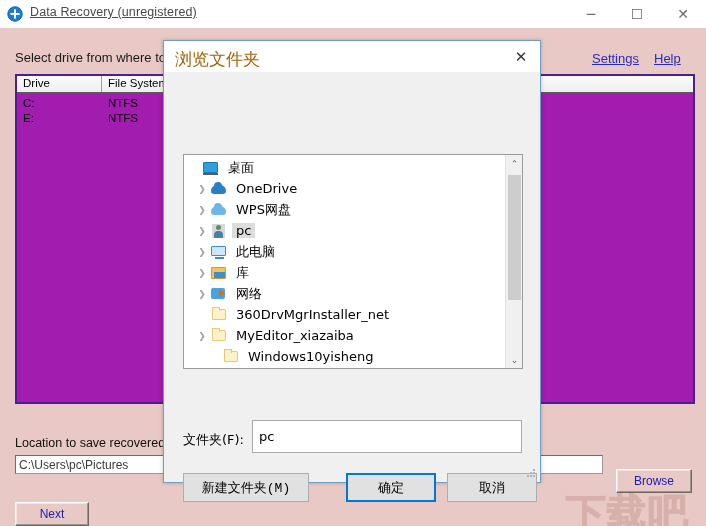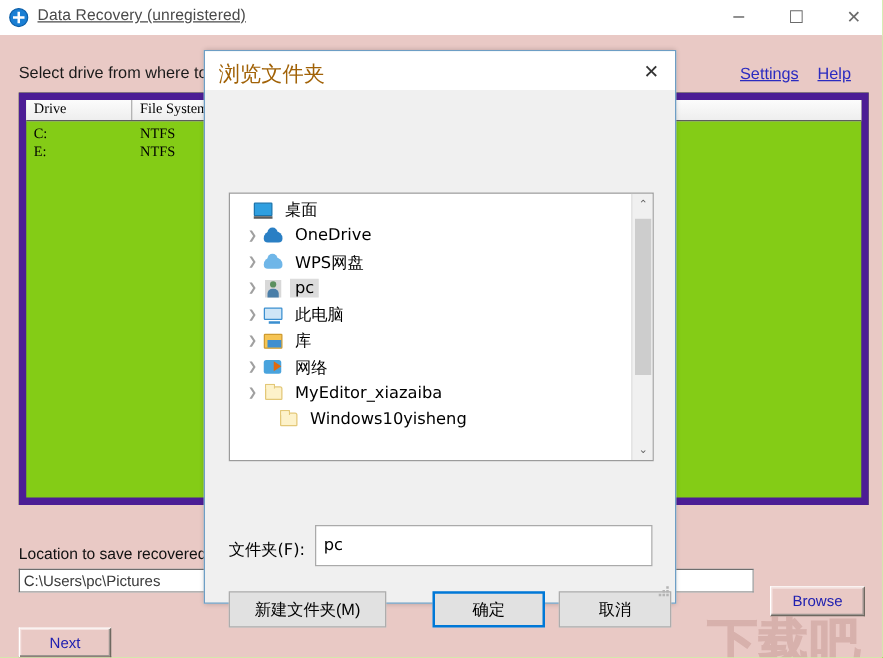--- a/index.html
+++ b/index.html
@@ -63,24 +63,23 @@
     text-decoration: underline;
     cursor: default; white-space: nowrap;
   }
   .link-settings { left: 592px; }
   .link-help     { left: 654px; }
 
   
   .drivelist {
     position: absolute; left: 15px; top: 46px;
     width: 680px; height: 330px;
-    background: #84cc16;
-    border: 6px solid #4c1d95;
-    box-sizing: border-box;
-    font-family: Liberation Serif, serif;
+    background: #a21caf;
+    border: 2px solid #4c1d95;
+    box-sizing: border-box;
   }
   .dl-header {
     position: absolute; left: 0; top: 0;
     width: 100%; height: 17px;
     background: #f0f0f0;
     border-bottom: 1px solid #5d5d5d;
     box-sizing: border-box;
     display: flex;
   }
   .dl-th {
@@ -356,21 +355,21 @@
     white-space: nowrap; overflow: hidden;
   }
 
   .dlg-btn {
     position: absolute;
     background: #e1e1e1;
     border: 1px solid #adadad;
     box-sizing: border-box;
     display: flex; align-items: center; justify-content: center;
     font-size: 13px; color: #000;
-    font-family: Liberation Sans, sans-serif;
+    font-family: Liberation Mono, monospace;
     cursor: default; white-space: nowrap;
   }
   .btn-newfolder { left: 19px;  top: 432px; width: 126px; height: 29px; }
   .btn-ok        { left: 182px; top: 432px; width: 90px;  height: 29px;
                    border: 2px solid #0078d7; background: #e1e1e1; }
   .btn-cancel    { left: 283px; top: 432px; width: 90px;  height: 29px; }
 
   .dlg-grip {
     position: absolute; right: 4px; bottom: 3px;
     width: 10px; height: 10px;
@@ -504,20 +503,27 @@
         </div>
 
         <div class="tnode" style="padding-left:10px;">
           <span class="chev">❯</span>
           <span class="ticon">
               <i class="ic-net"></i>
             </span>
           <span class="tlabel">网络</span>
         </div>
 
+        <div class="tnode" style="padding-left:10px;">
+          <span class="chev empty"></span>
+          <span class="ticon">
+              <i class="ic-folder"></i>
+            </span>
+          <span class="tlabel">360DrvMgrInstaller_net</span>
+        </div>
 
         <div class="tnode" style="padding-left:10px;">
           <span class="chev">❯</span>
           <span class="ticon">
               <i class="ic-folder"></i>
             </span>
           <span class="tlabel">MyEditor_xiazaiba</span>
         </div>
 
         <div class="tnode" style="padding-left:22px;">

